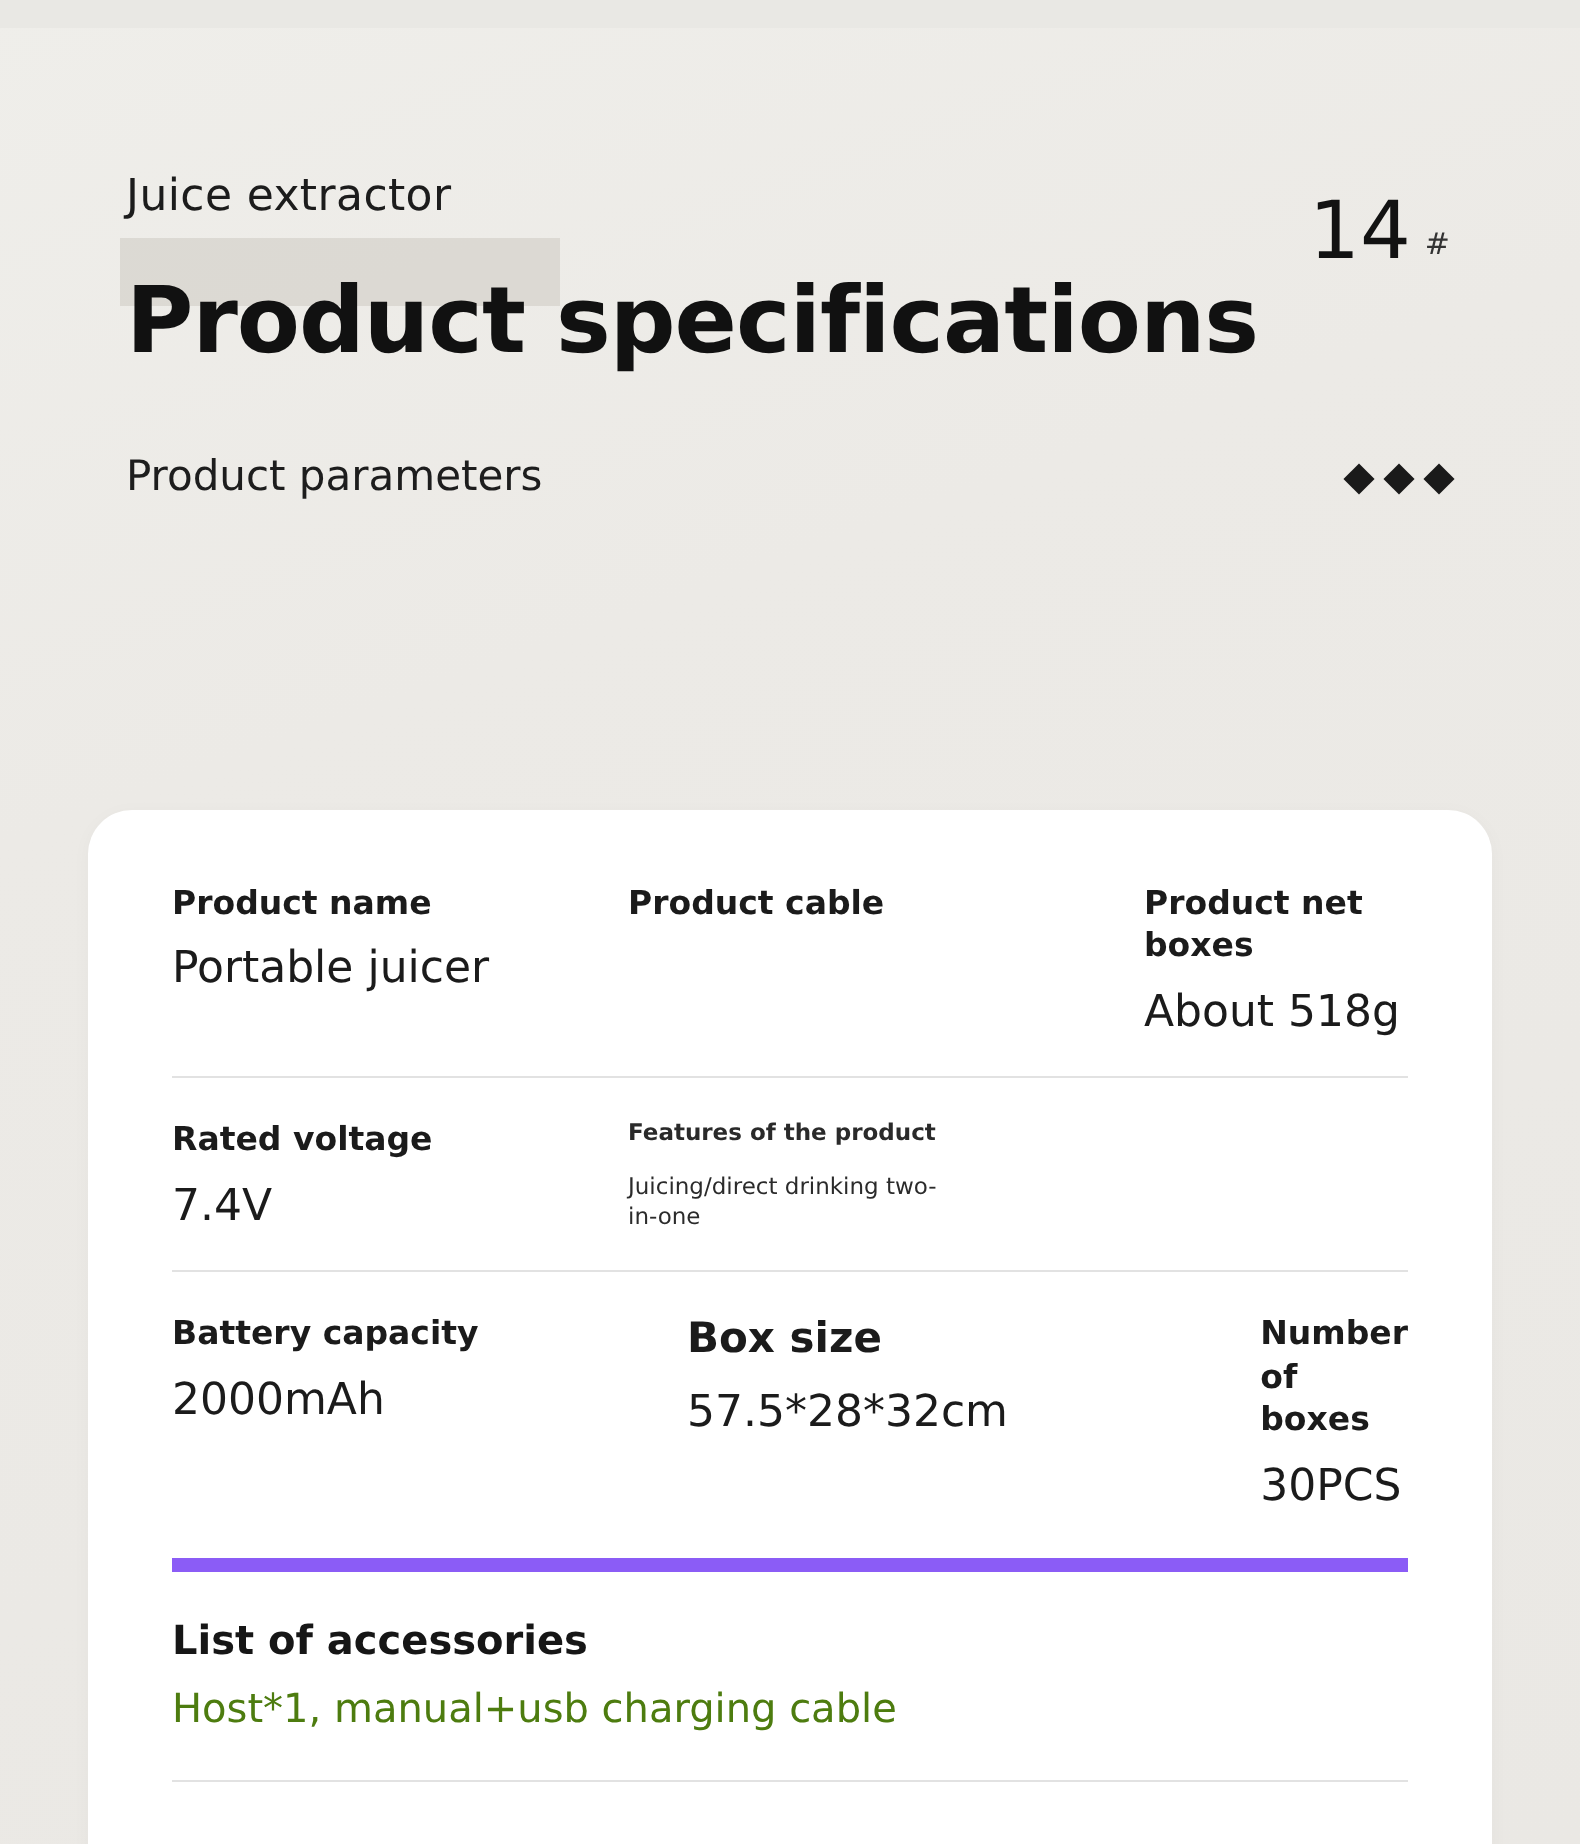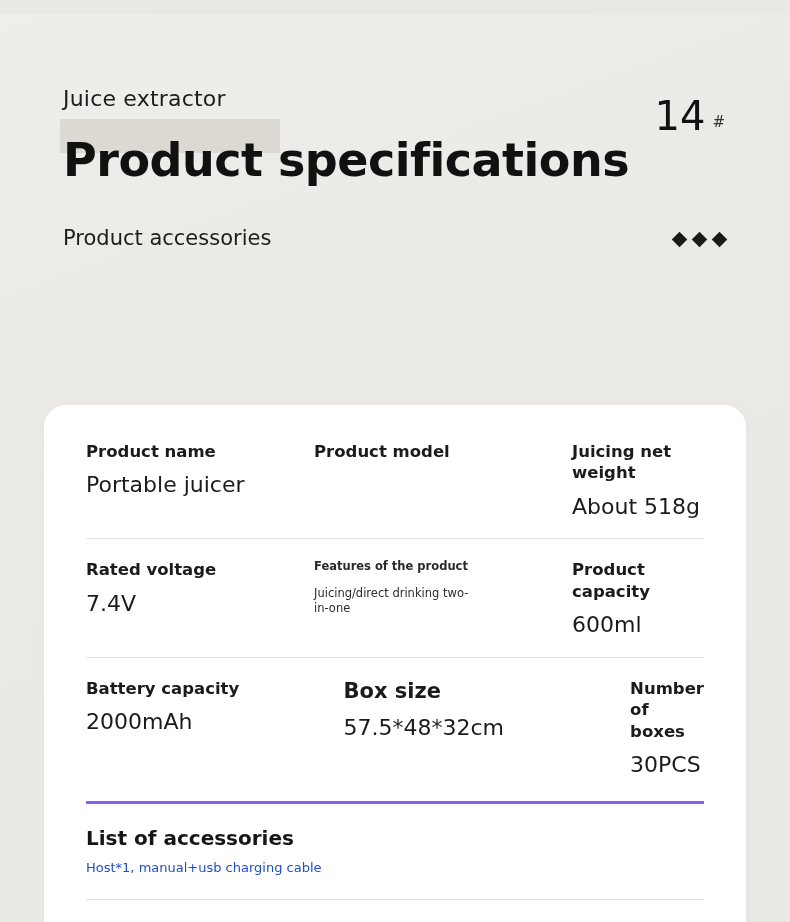--- a/index.html
+++ b/index.html
@@ -126,21 +126,21 @@
   .spec-inner {
     padding: 36px 42px 0 42px;
   }
   .spec-row {
     display: flex;
     padding-bottom: 18px;
     border-bottom: 1px solid #e2e2e2;
     margin-bottom: 20px;
   }
   .spec-row.last {
-    border-bottom: 3px solid #8b5cf6;
+    border-bottom: 7px solid #8b5cf6;
     padding-bottom: 22px;
     gap: 36px;
   }
   .cell {
     display: flex;
     flex-direction: column;
   }
   .c1 { width: 228px; }
   .c2 { width: 258px; }
   .c3 { flex: 1; }
@@ -177,22 +177,22 @@
   .accessories {
     padding-top: 2px;
   }
   .acc-label {
     font-size: 20px;
     font-weight: 700;
     color: #161616;
     margin-bottom: 10px;
   }
   .acc-value {
-    font-size: 13px;
-    color: #1d4ed8;
+    font-size: 20px;
+    color: #4d7c0f;
     font-weight: 400;
   }
   .acc-divider {
     margin-top: 24px;
     border-bottom: 1px solid #e2e2e2;
   }
 </style>
 </head>
 <body>
 
@@ -206,69 +206,65 @@
     <div class="title-row">
       <div class="title-highlight"></div>
       <div class="main-title"><span>Product specifications</span></div>
       <div class="num-badge">
         <div class="num">14</div>
         <div class="hash">#</div>
       </div>
     </div>
 
     <div class="subtitle-row">
-      <div class="subtitle">Product accessories</div>
+      <div class="subtitle">Product parameters</div>
       <div class="diamonds">
         <div class="diamond"></div>
         <div class="diamond"></div>
         <div class="diamond"></div>
       </div>
     </div>
   </div>
 
   <div class="spec-card">
     <div class="spec-inner">
 
       <div class="spec-row">
         <div class="cell c1">
           <div class="label">Product name</div>
           <div class="value">Portable juicer</div>
         </div>
         <div class="cell c2">
-          <div class="label">Product model</div>
+          <div class="label">Product cable</div>
         </div>
         <div class="cell c3">
-          <div class="label">Juicing net weight</div>
+          <div class="label">Product net boxes</div>
           <div class="value">About 518g</div>
         </div>
       </div>
 
       <div class="spec-row">
         <div class="cell c1">
           <div class="label">Rated voltage</div>
           <div class="value">7.4V</div>
         </div>
         <div class="cell c2">
           <div class="label small">Features of the product</div>
           <div class="value small">Juicing/direct drinking two-in-one</div>
         </div>
-        <div class="cell c3">
-          <div class="label">Product capacity</div>
-          <div class="value">600ml</div>
-        </div>
       </div>
 
       <div class="spec-row last">
         <div class="cell c1">
           <div class="label">Battery capacity</div>
           <div class="value">2000mAh</div>
         </div>
         <div class="cell c2">
           <div class="label big">Box size</div>
-          <div class="value">57.5*48*32cm</div>
+          <div class="value">57.5*28*32cm</div>
         </div>
         <div class="cell c3">
           <div class="label">Number of boxes</div>
           <div class="value">30PCS</div>
         </div>
       </div>
 
       <div class="accessories">
         <div class="acc-label">List of accessories</div>
         <div class="acc-value">Host*1, manual+usb charging cable</div>

